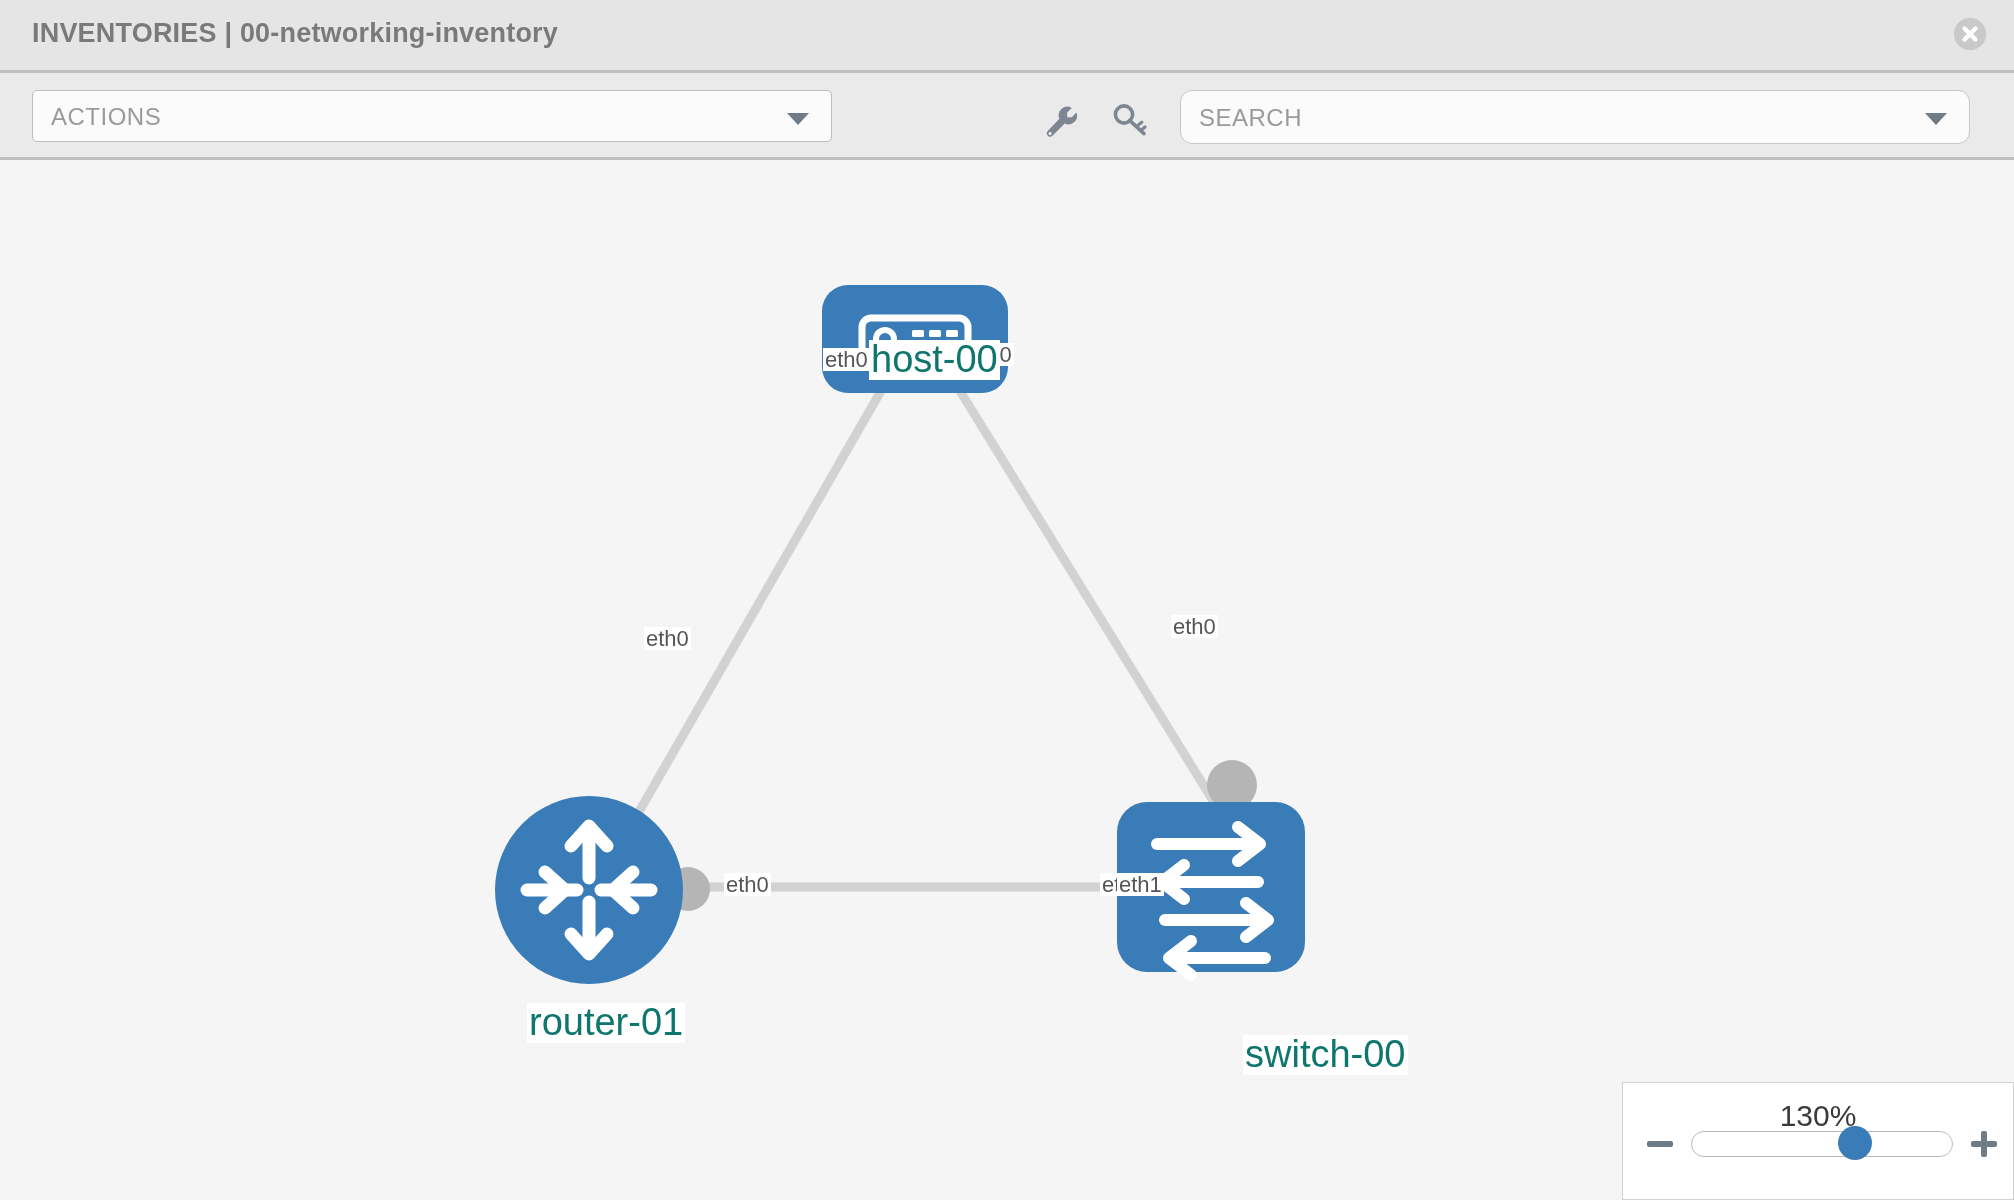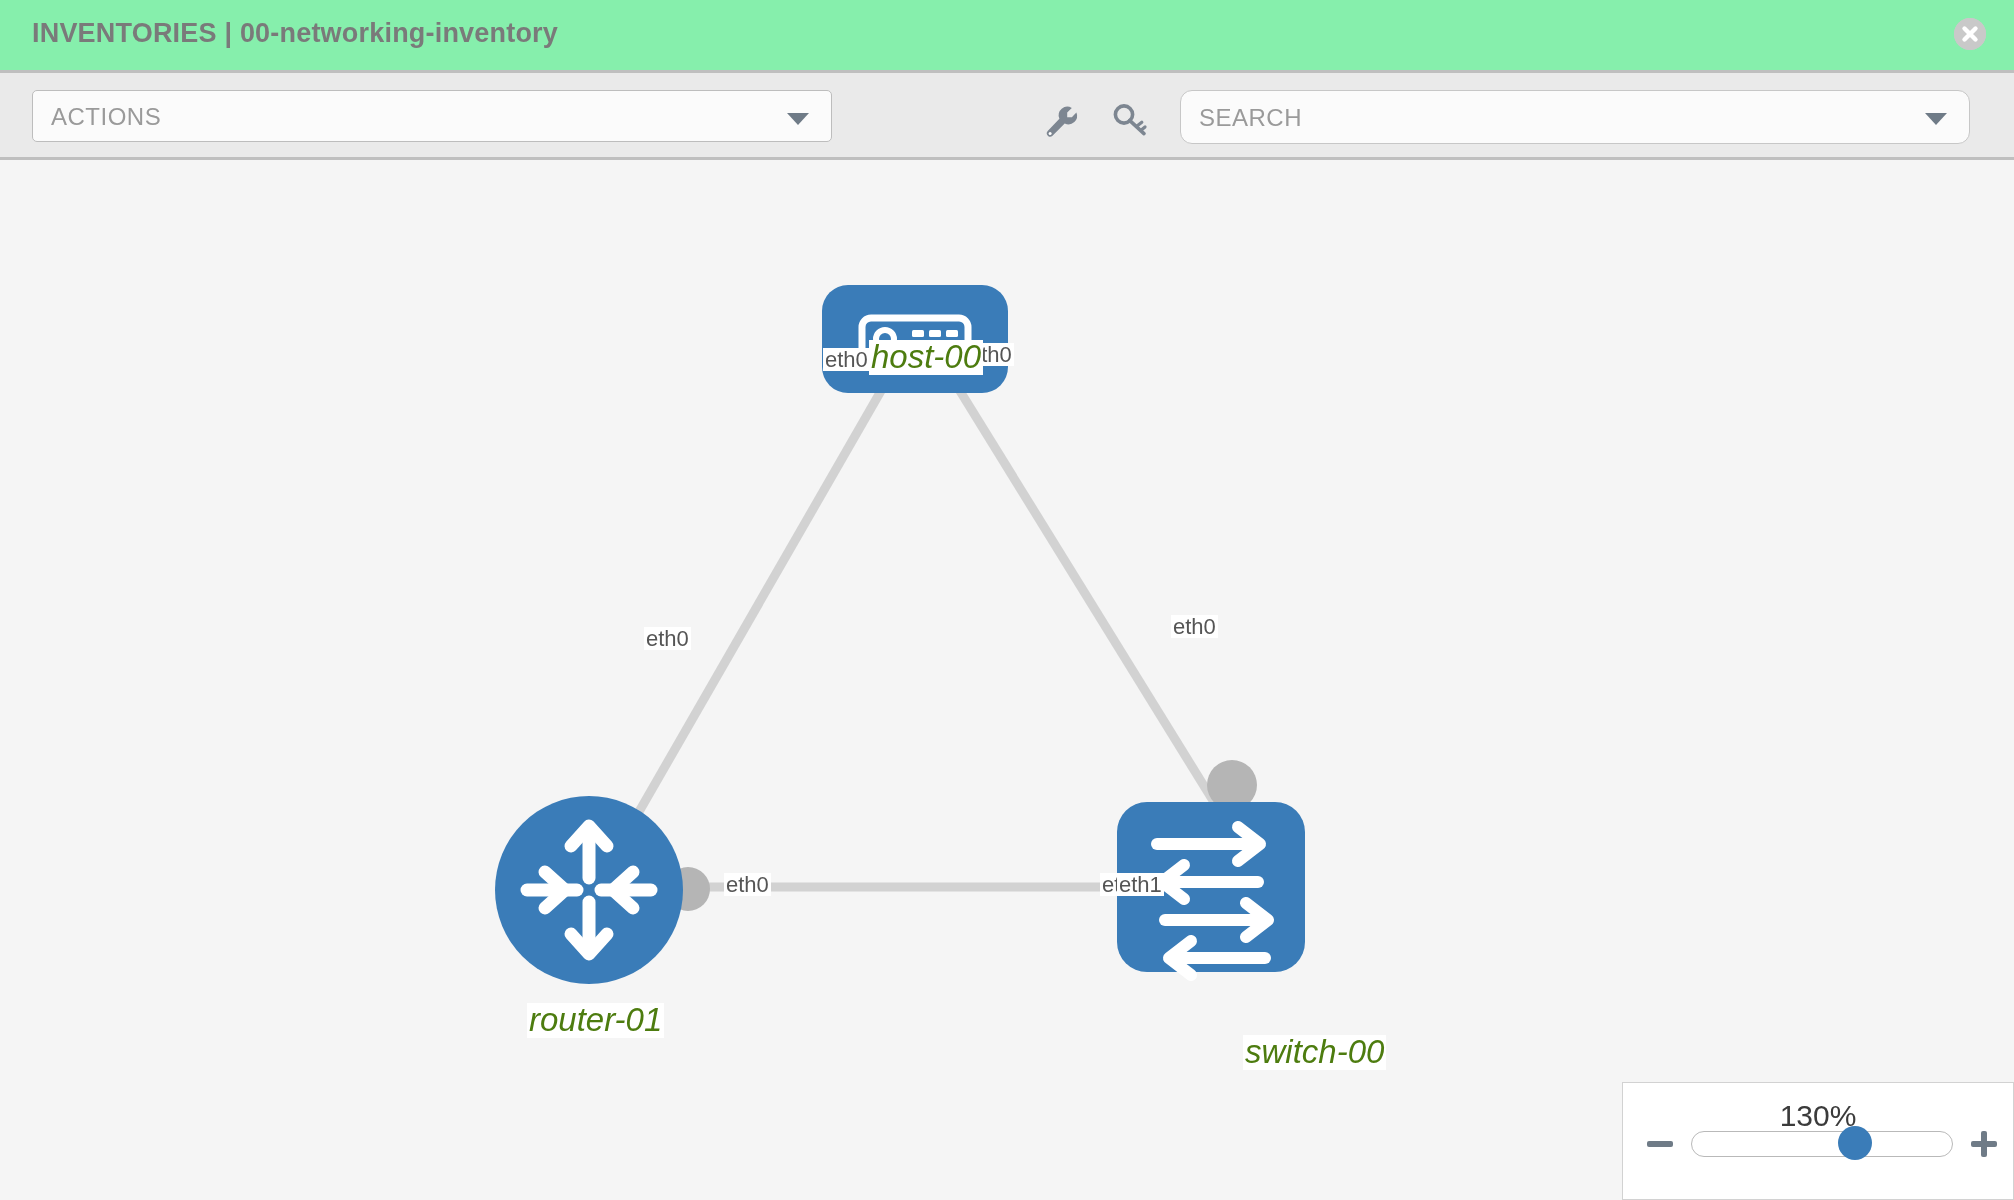--- a/index.html
+++ b/index.html
@@ -18,21 +18,21 @@
     height: 1200px;
     background: #ffffff;
   }
 
   
   .header {
     position: absolute;
     left: 0; top: 0;
     width: 2014px;
     height: 70px;
-    background: #86efac;
+    background: #e5e5e5;
     box-sizing: border-box;
   }
   .header-title {
     position: absolute;
     left: 32px;
     top: 18px;
     font-size: 27px;
     font-weight: bold;
     color: #7a7a7a;
     letter-spacing: 0.2px;
@@ -130,27 +130,26 @@
     width: 2014px;
     height: 1040px;
     background: #f5f5f5;
     overflow: hidden;
   }
   .canvas svg { position:absolute; left:0; top:0; }
 
   
   .nodelabel {
     position: absolute;
-    font-size: 33px;
-    color: #4d7c0f;
+    font-size: 38px;
+    color: #0f766e;
     background: #ffffff;
     white-space: nowrap;
     line-height: 1.05;
     padding: 0 2px;
-    font-style: italic;
   }
   .iflabel {
     position: absolute;
     font-size: 22px;
     color: #555555;
     background: #ffffff;
     white-space: nowrap;
     line-height: 1.05;
     padding: 0 2px;
   }

